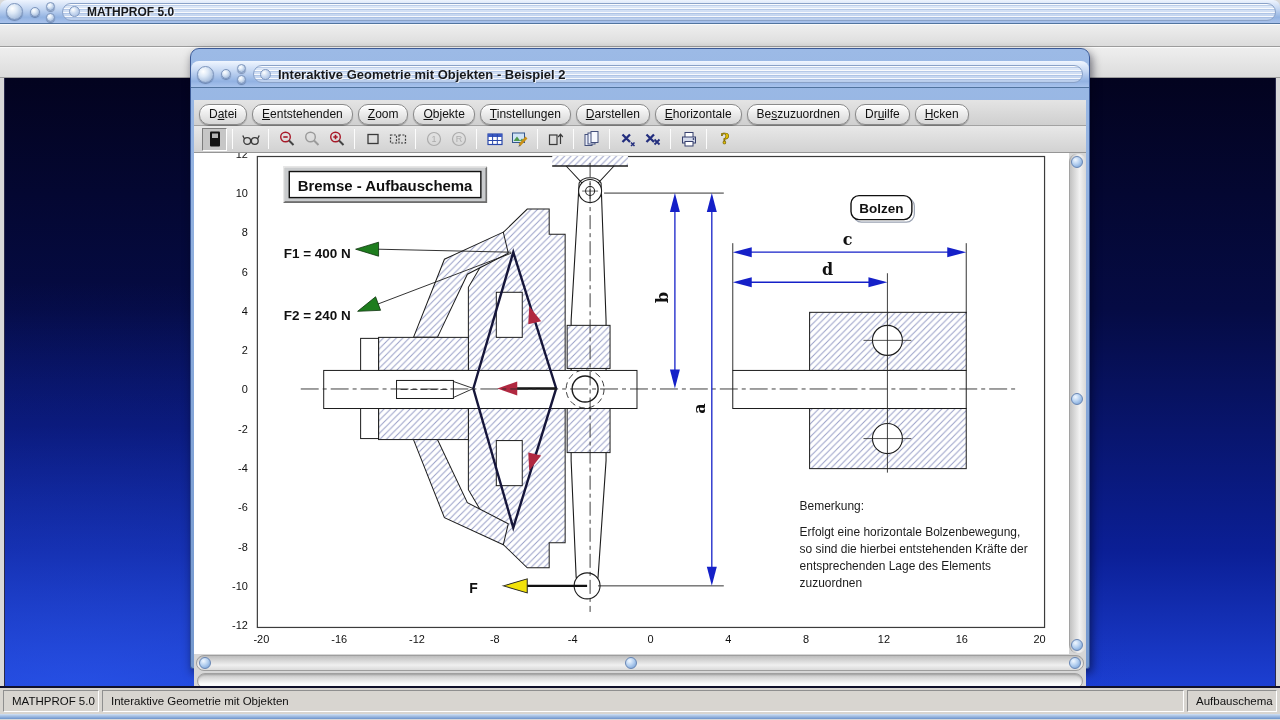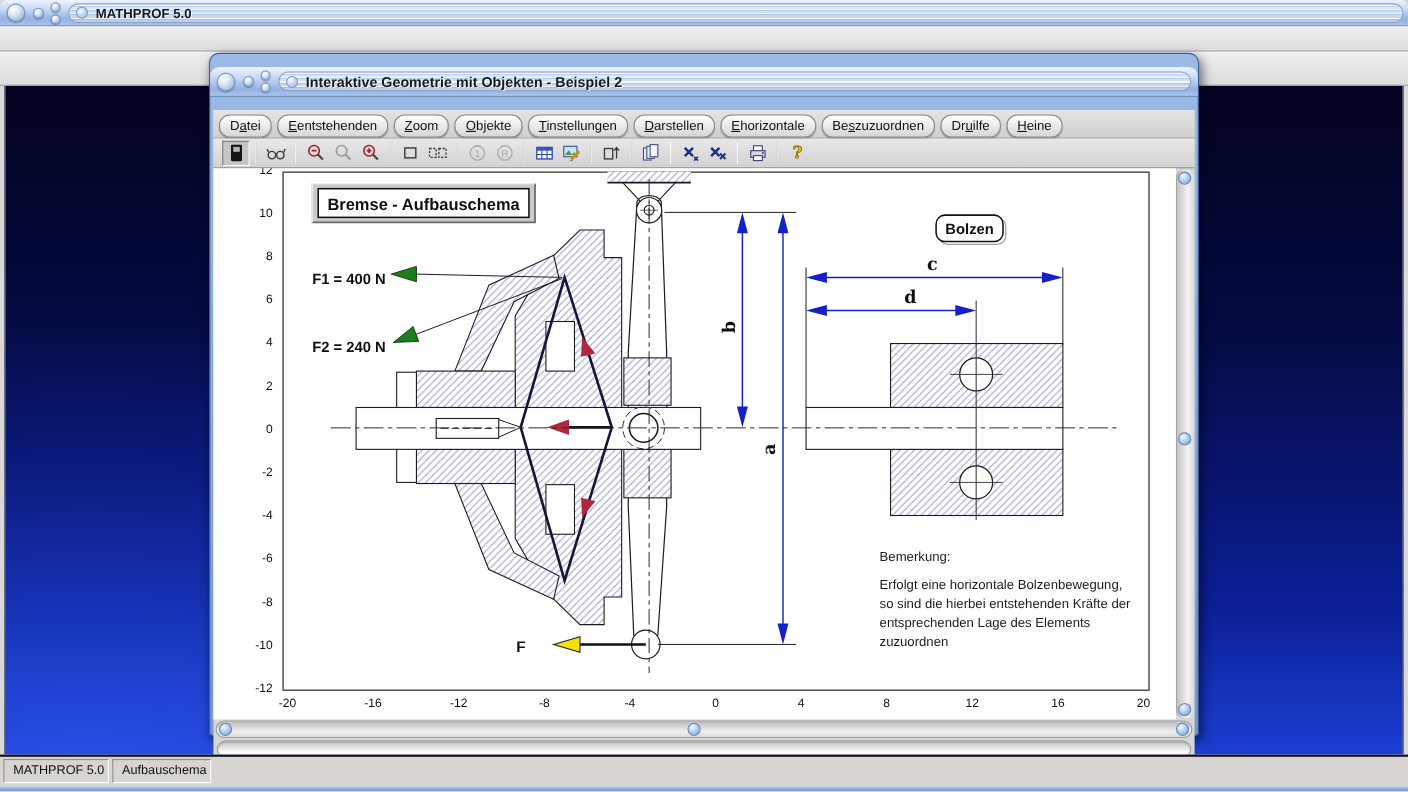--- a/index.html
+++ b/index.html
@@ -150,21 +150,21 @@
       <div class="menubar">
         <div class="mpill"><span>D</span><span class="mk">a</span><span>tei</span></div>
         <div class="mpill"><span></span><span class="mk">E</span><span>entstehenden</span></div>
         <div class="mpill"><span></span><span class="mk">Z</span><span>oom</span></div>
         <div class="mpill"><span></span><span class="mk">O</span><span>bjekte</span></div>
         <div class="mpill"><span></span><span class="mk">T</span><span>instellungen</span></div>
         <div class="mpill"><span></span><span class="mk">D</span><span>arstellen</span></div>
         <div class="mpill"><span></span><span class="mk">E</span><span>horizontale</span></div>
         <div class="mpill"><span>Be</span><span class="mk">s</span><span>zuzuordnen</span></div>
         <div class="mpill"><span>Dr</span><span class="mk">u</span><span>ilfe</span></div>
-        <div class="mpill"><span></span><span class="mk">H</span><span>eine</span></div>
+        <div class="mpill"><span></span><span class="mk">H</span><span>cken</span></div>
       </div>
 
       <div class="toolbar">
         <div class="tbtn pressed">
           <svg class="ti" width="18" height="18">
               <rect x="4" y="1.5" width="10" height="15" rx="1" fill="#141414"></rect>
               <rect x="6" y="3.5" width="6" height="4.5" fill="#b4b4b4"></rect>
             </svg>
         </div>
         <div class="tsep"></div>
@@ -451,17 +451,18 @@
         <div class="bead hb-thumb"></div>
         <div class="bead hb-right"></div>
       </div>
 
       <div class="bottombar"></div>
     </div>
   </div>
 
   <div class="statusbar">
     <div class="scell scell-app">MATHPROF 5.0</div>
+    <div class="scell scell-doc">Interaktive Geometrie mit Objekten</div>
     <div class="scell scell-edition">Aufbauschema</div>
   </div>
   <div class="bottomline"></div>
 
 </div>
 
 </body></html>

